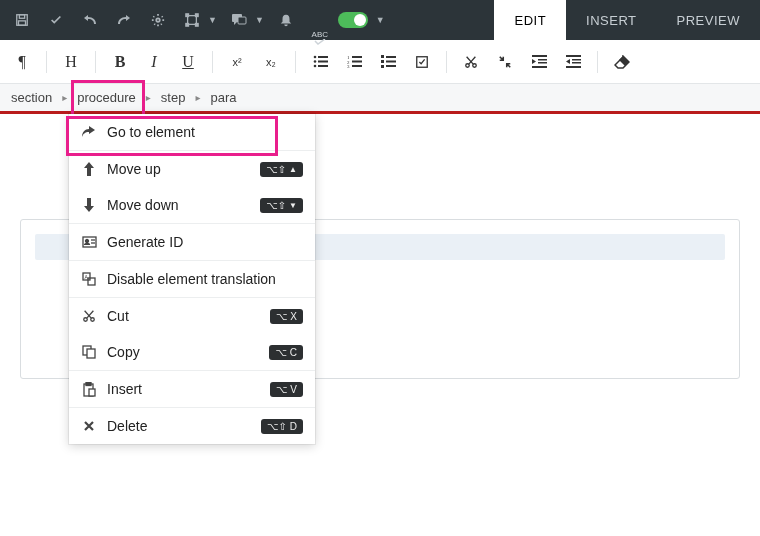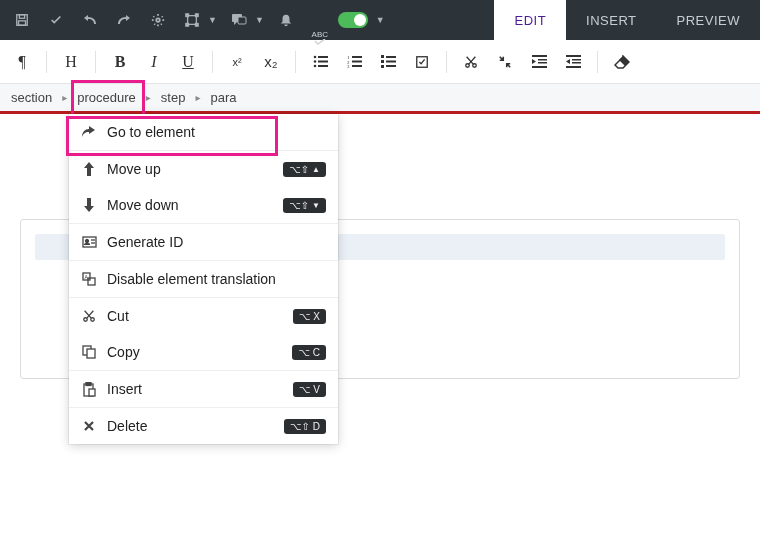--- a/index.html
+++ b/index.html
@@ -73,21 +73,21 @@
     padding: 0 20px;
     display: flex;
     align-items: center;
     color: #c7ced3;
     font-size: 13px;
     letter-spacing: 0.5px;
     cursor: pointer;
   }
   .mode-tab.active {
     background: #fff;
-    color: #4c1d95;
+    color: #000000;
   }
   
   .fmtbar {
     display: flex;
     align-items: center;
     height: 44px;
     border-bottom: 1px solid #e3e6e8;
     padding: 0 6px;
     gap: 2px;
   }
@@ -151,21 +151,21 @@
   .content-row {
     background: #eaf0f6;
     height: 26px;
     border-radius: 2px;
   }
   
   .ctx-menu {
     position: absolute;
     left: 69px;
     top: 114px;
-    width: 269px;
+    width: 246px;
     background: #fff;
     box-shadow: 0 2px 10px rgba(0,0,0,0.18), 0 0 0 1px rgba(0,0,0,0.06);
     z-index: 50;
   }
   .ctx-item {
     display: flex;
     align-items: center;
     padding: 10px 12px;
     cursor: pointer;
     font-size: 14px;
@@ -290,21 +290,21 @@
 <div class="fmtbar">
   <div class="fmt-btn">¶</div>
   <div class="fmt-sep"></div>
   <div class="fmt-btn">H</div>
   <div class="fmt-sep"></div>
   <div class="fmt-btn" style="font-weight:bold">B</div>
   <div class="fmt-btn" style="font-style:italic">I</div>
   <div class="fmt-btn" style="text-decoration:underline">U</div>
   <div class="fmt-sep"></div>
   <div class="fmt-btn" style="font-family:sans-serif;font-size:11px">x²</div>
-  <div class="fmt-btn" style="font-family:sans-serif;font-size:15px">x₂</div>
+  <div class="fmt-btn" style="font-family:sans-serif;font-size:11px">x₂</div>
   <div class="fmt-sep"></div>
   <div class="fmt-btn">
     <svg width="15" height="13" viewBox="0 0 15 13" fill="currentColor">
         <circle cx="2" cy="2" r="1.3"></circle>
         <rect x="5" y="1" width="10" height="2"></rect>
         <circle cx="2" cy="6.5" r="1.3"></circle>
         <rect x="5" y="5.5" width="10" height="2"></rect>
         <circle cx="2" cy="11" r="1.3"></circle>
         <rect x="5" y="10" width="10" height="2"></rect>
       </svg>

